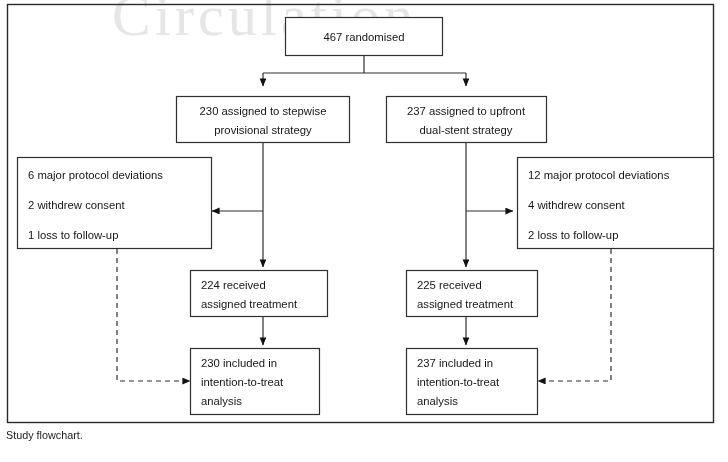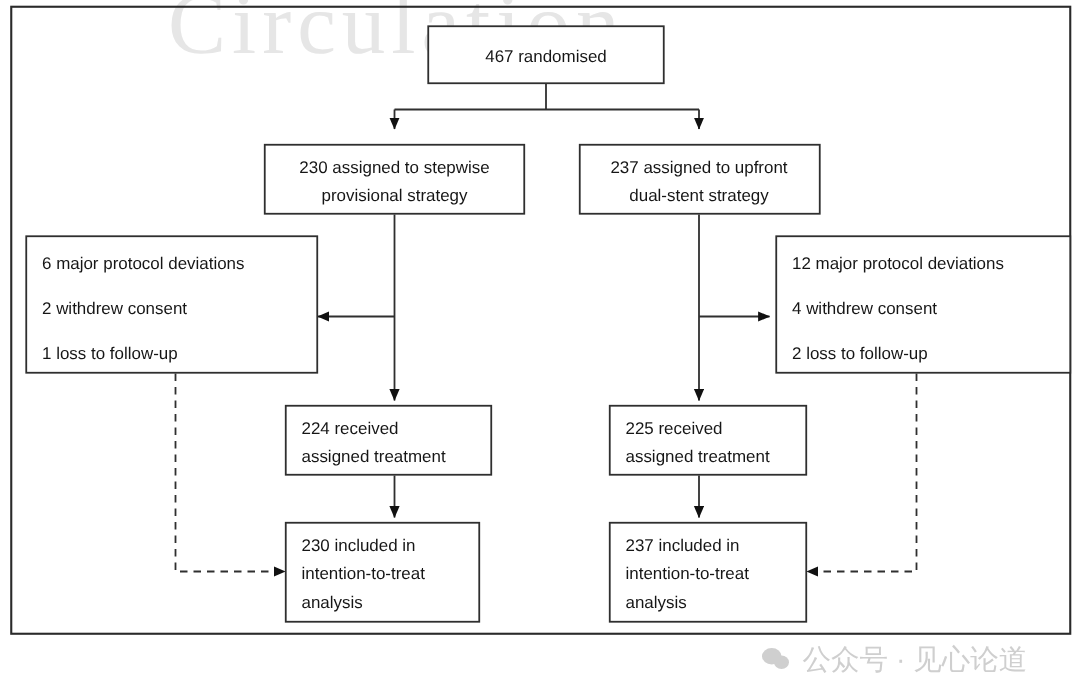--- a/index.html
+++ b/index.html
@@ -151,20 +151,17 @@
 
     <g>
       <rect x="406.5" y="348.5" width="131" height="66" fill="#ffffff" stroke="#2f2f2f" stroke-width="1.2"></rect>
       <text class="node-text" x="417" y="367">237 included in</text>
       <text class="node-text" x="417" y="386">intention-to-treat</text>
       <text class="node-text" x="417" y="405">analysis</text>
     </g>
   </svg>
 
   <div id="caption">
+    <div class="cap-line2">Study flowchart.</div>
   </div>
 
-  <div class="wm-bottom">
-    <span class="wechat"></span>
-    <span>公众号 · 见心论道</span>
-  </div>
 
 </div>
 
 </body></html>

